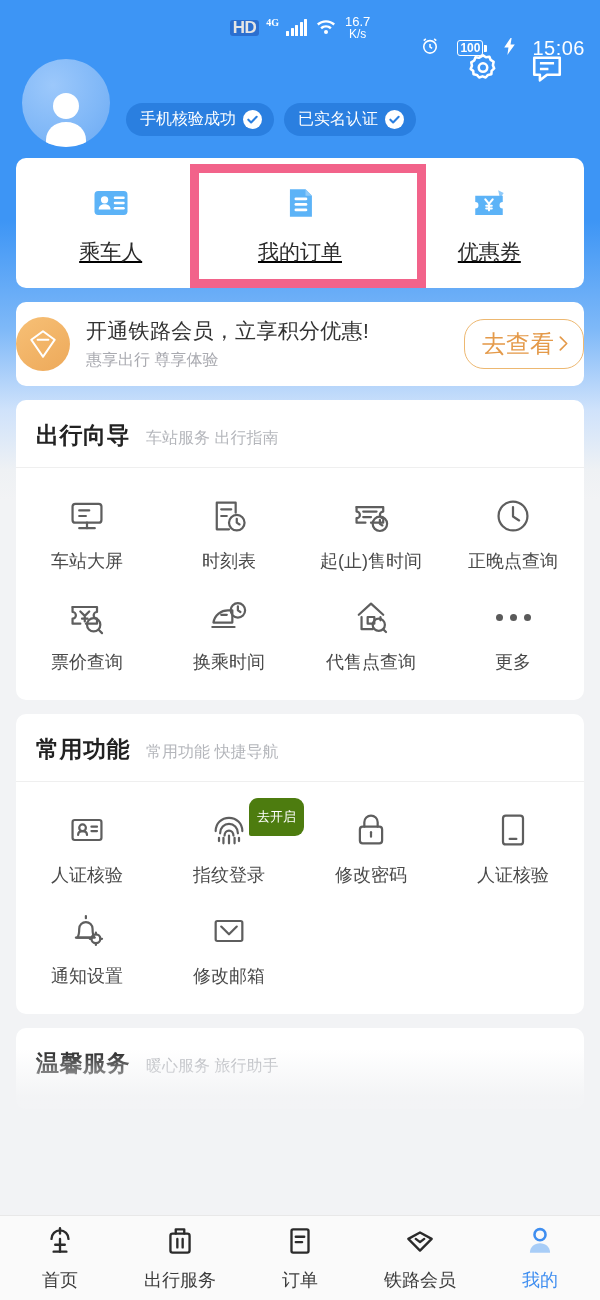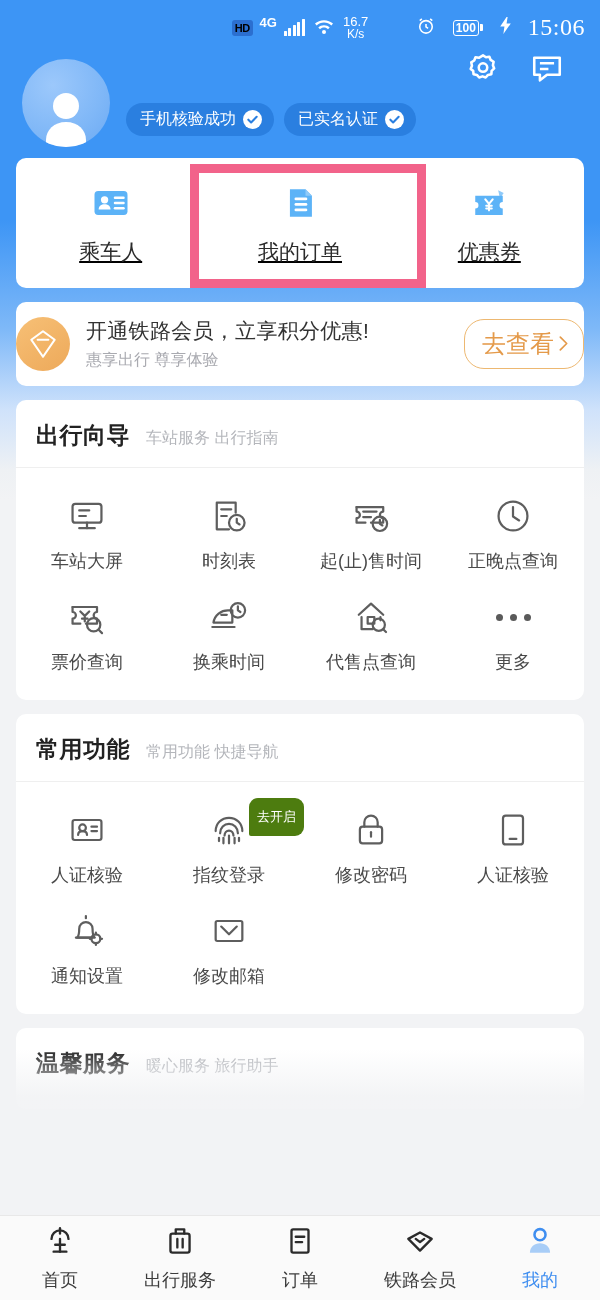--- a/index.html
+++ b/index.html
@@ -19,41 +19,41 @@
   }
   .page{ position:relative; z-index:1; width:600px; }
 
   
   .statusbar{
     height:55px; display:flex; align-items:center; justify-content:center;
     position:relative; color:#fff;
   }
   .sb-center{ display:flex; align-items:center; gap:7px; }
   .hd-badge{
-    background:#2b6fd0; color:#000000; font-size:11px; font-weight:bold;
+    background:#2b6fd0; color:#e5e5e5; font-size:17px; font-weight:bold;
     border-radius:3px; padding:1px 3px; line-height:14px; letter-spacing:-0.5px;
   }
-  .net-g{ font-size:13px; font-weight:bold; position:relative; top:-5px; }
+  .net-g{ font-size:10px; font-weight:bold; position:relative; top:-5px;font-family:Liberation Serif, serif; }
   .bars{ display:flex; align-items:flex-end; gap:1.5px; height:16px; }
   .bars i{ display:block; width:3px; background:#fff; border-radius:0.5px; }
   .bars i:nth-child(1){height:5px}.bars i:nth-child(2){height:8px}
   .bars i:nth-child(3){height:11px}.bars i:nth-child(4){height:14px}.bars i:nth-child(5){height:17px}
   .speed{ font-size:13px; line-height:13px; text-align:center; }
   .speed .s2{ font-size:12px; }
   .sb-right{
-    position:absolute; right:15px; top:14px;
+    position:absolute; right:15px; top:36px;
     display:flex; align-items:center; gap:17px; color:#fff;
   }
   .batt{
     border:1.6px solid #fff; border-radius:3px; padding:0 2px;
     font-size:12px; font-weight:bold; line-height:14px;
   }
   .batt-wrap{ display:flex; align-items:center; }
   .batt-cap{ width:3px; height:7px; background:#fff; border-radius:0 1px 1px 0; margin-left:1px;}
-  .clock-txt{ font-size:24px; letter-spacing:0.5px;font-family:Liberation Serif, serif; }
+  .clock-txt{ font-size:20px; letter-spacing:0.5px; }
   .sb-icons-row{
     position:absolute; right:36px; top:52px; display:flex; gap:30px;
   }
 
   
   .profile{
     display:flex; align-items:center; padding:0 22px; height:95px; gap:16px;
   }
   .avatar{
     width:88px; height:88px; border-radius:50%;

